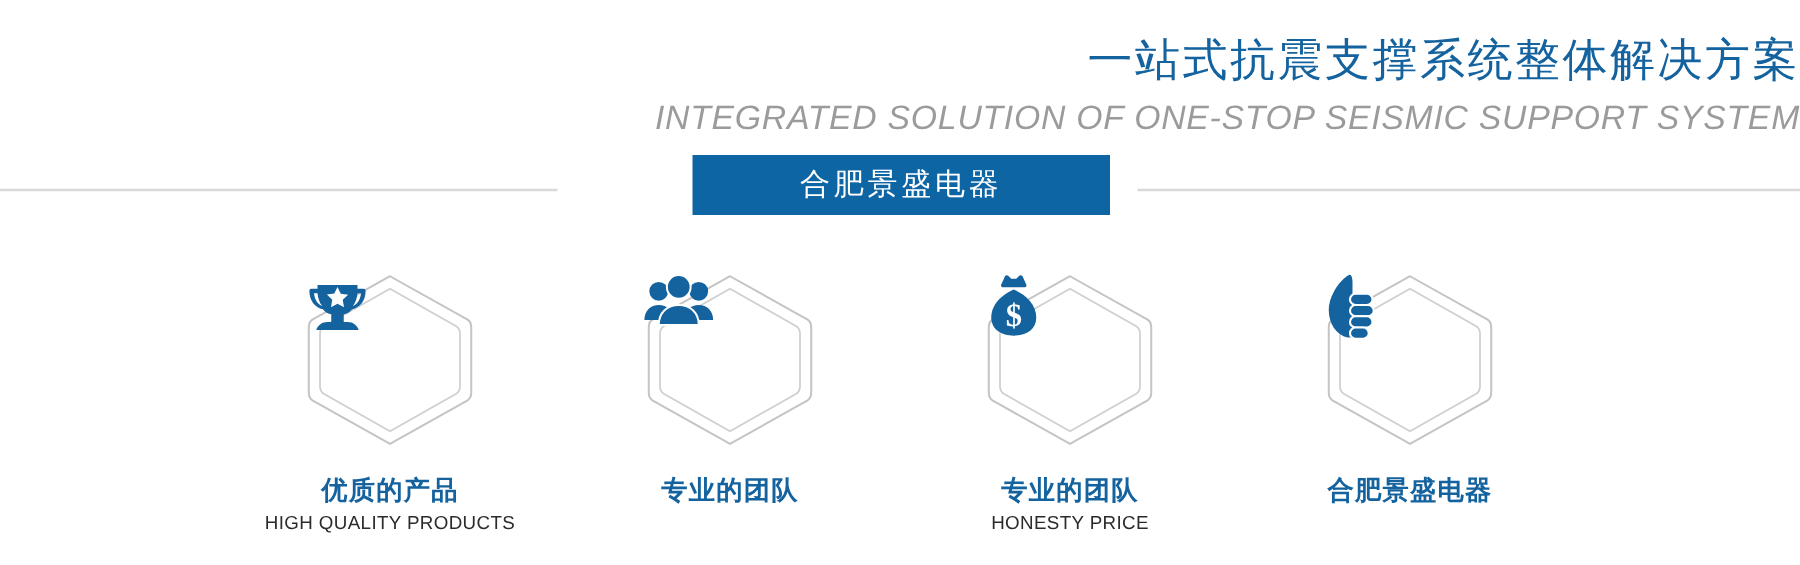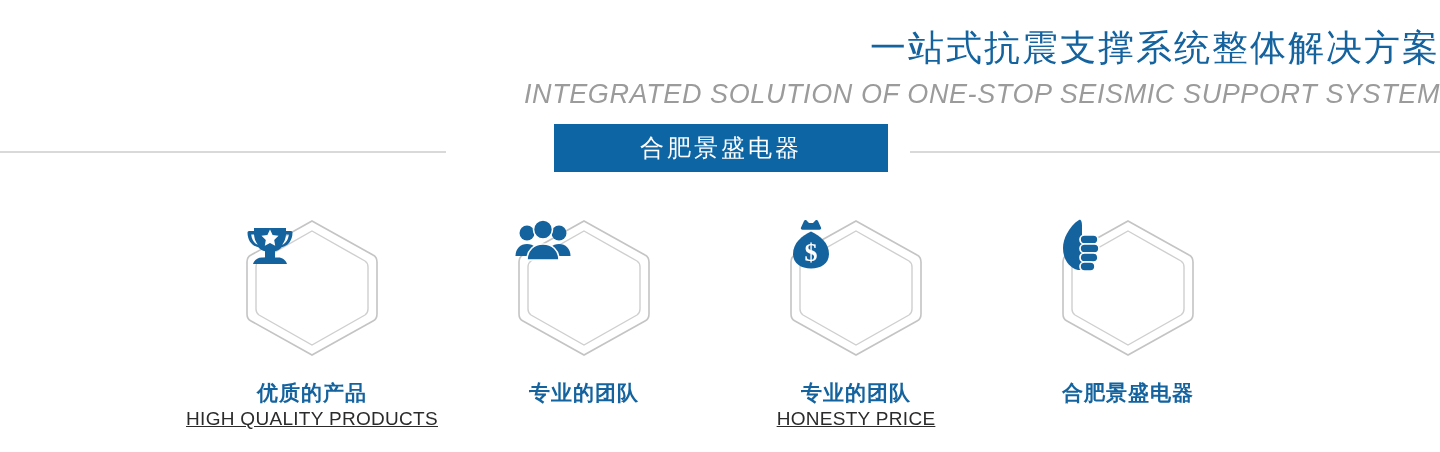--- a/index.html
+++ b/index.html
@@ -112,25 +112,24 @@
   .label-cn {
     color: #14639F;
     font-size: 21px;
     line-height: 26px;
     letter-spacing: 1px;
     margin-top: 22px;
     font-weight: bold;
   }
   .label-en {
     color: #2b2b2b;
-    font-size: 19px;
+    font-size: 15px;
     line-height: 22px;
     letter-spacing: 0.3px;
     margin-top: 2px;
-    text-decoration: underline;
   }
 </style>
 </head>
 <body>
 
 <div class="banner">
 
   <div class="heading">
     <div class="title-cn">一站式抗震支撑系统整体解决方案</div>
     <div class="title-en">INTEGRATED SOLUTION OF ONE-STOP SEISMIC SUPPORT SYSTEM</div>

